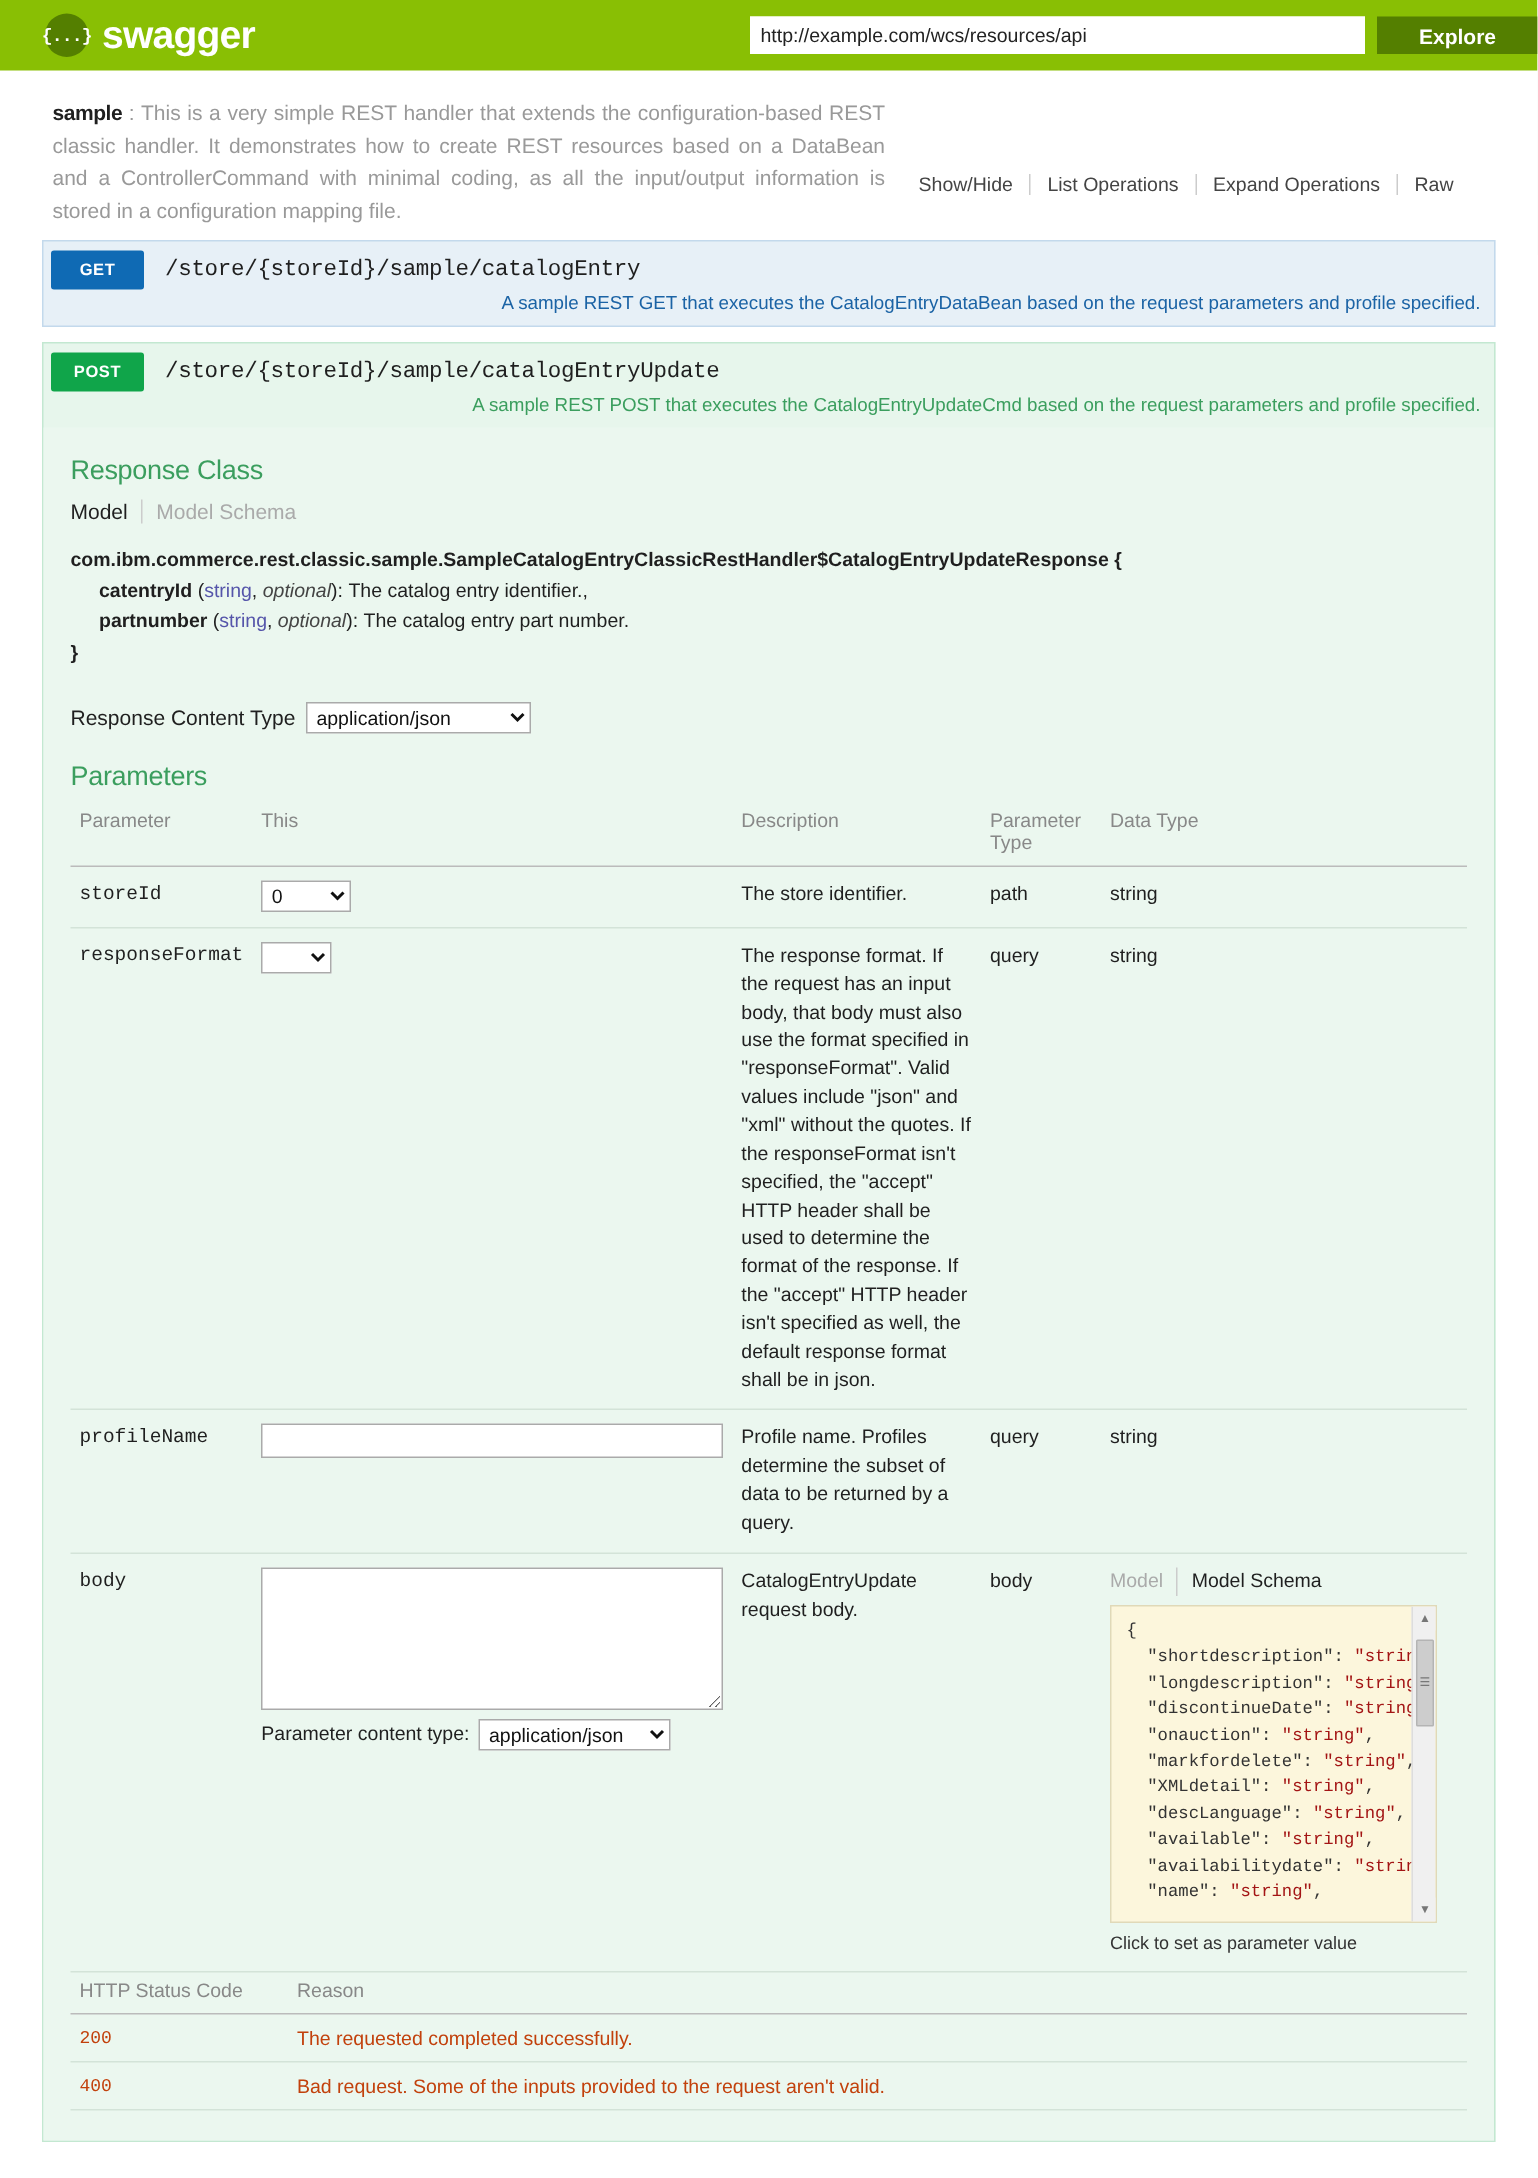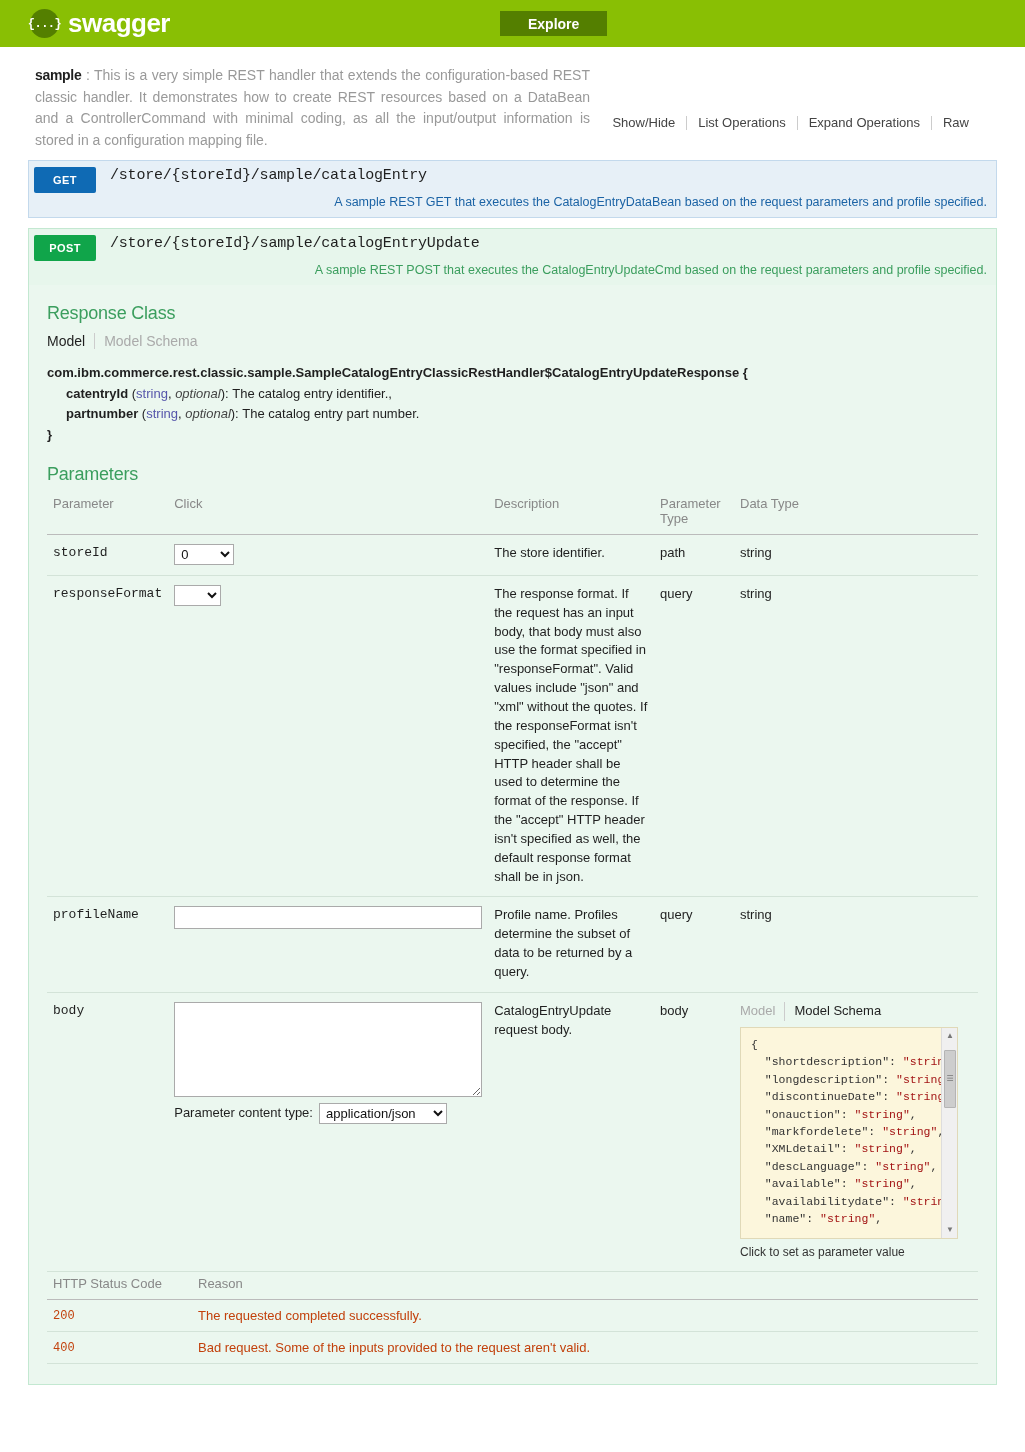--- a/index.html
+++ b/index.html
@@ -106,21 +106,21 @@
   .op-block { margin-bottom: 10px; border-radius: 0; }
   .op-block.get {
     background: #e7f0f7;
     border: 1px solid #c3d9ec;
   }
   .op-block.post {
     background: #e7f6ec;
     border: 1px solid #c3e8d1;
   }
   .op-head {
-    display: flex; 
+    display: flex; align-items: center;
     padding: 6px 10px 6px 5px;
     position: relative;
   }
   .method-badge {
     color: #fff;
     font-size: 11px;
     font-weight: bold;
     text-align: center;
     width: 62px;
     padding: 7px 0;
@@ -340,20 +340,21 @@
 <body>
 
 <div class="page">
 
   <div class="topbar">
     <div class="logo-wrap">
       <div class="logo-mark">{...}</div>
       <div class="logo-text">swagger</div>
     </div>
     <div class="url-form">
+      <input class="url-input" type="text" value="http://example.com/wcs/resources/api" style="">
       <button class="explore-btn">Explore</button>
     </div>
   </div>
 
   <div class="info-block">
     <div class="info-text">
       <span class="api-title">sample</span><span class="colon"> : </span><span>This is a very simple REST handler that extends the configuration-based REST classic handler. It demonstrates how to create REST resources based on a DataBean and a ControllerCommand with minimal coding, as all the input/output information is stored in a configuration mapping file.</span>
     </div>
     <div class="options-bar">
       <a>Show/Hide</a>
@@ -400,28 +401,34 @@
               <span class="prop">catentryId</span>
               <span>(</span><span class="type">string</span><span>,&nbsp;</span><span class="opt">optional</span><span>):&nbsp;</span><span>The catalog entry identifier.,</span>
             </div>
             <div>
               <span class="prop">partnumber</span>
               <span>(</span><span class="type">string</span><span>,&nbsp;</span><span class="opt">optional</span><span>):&nbsp;</span><span>The catalog entry part number.</span>
             </div>
             <div class="brace">}</div>
           </div>
 
+          <div class="resp-ct-row">
+            <span>Response Content Type</span>
+            <select class="ui-select ct">
+              <option>application/json</option>
+            </select>
+          </div>
 
           <h4 class="section-title" style="margin-top:18px;">Parameters</h4>
 
           <table class="params">
             <thead>
               <tr>
                 <th class="col-param">Parameter</th>
-                <th class="col-value">Click</th>
+                <th class="col-value">This</th>
                 <th class="col-desc">Description</th>
                 <th class="col-ptype">Parameter Type</th>
                 <th class="col-dtype">Data Type</th>
               </tr>
             </thead>
             <tbody>
 
               <tr>
                 <td class="pname">storeId</td>
                 <td>

